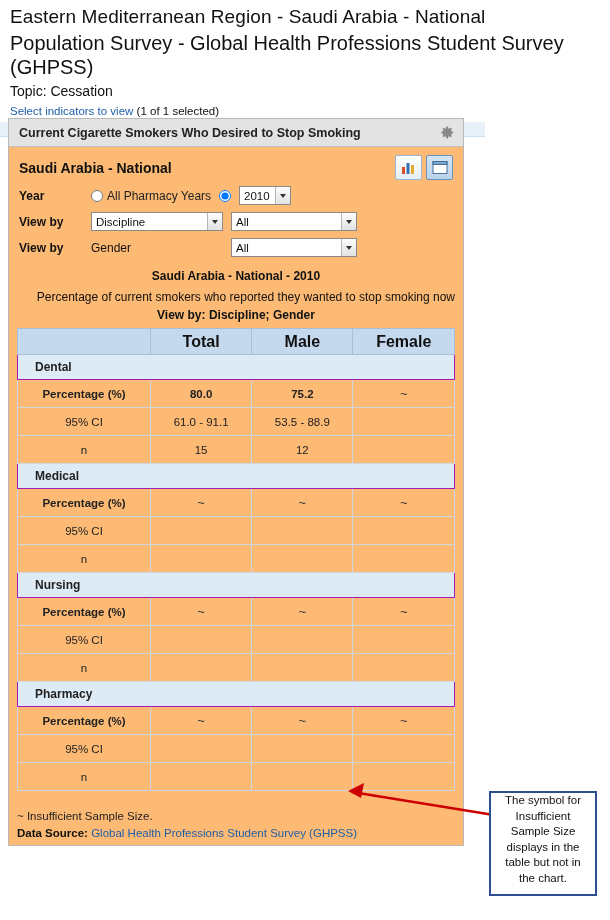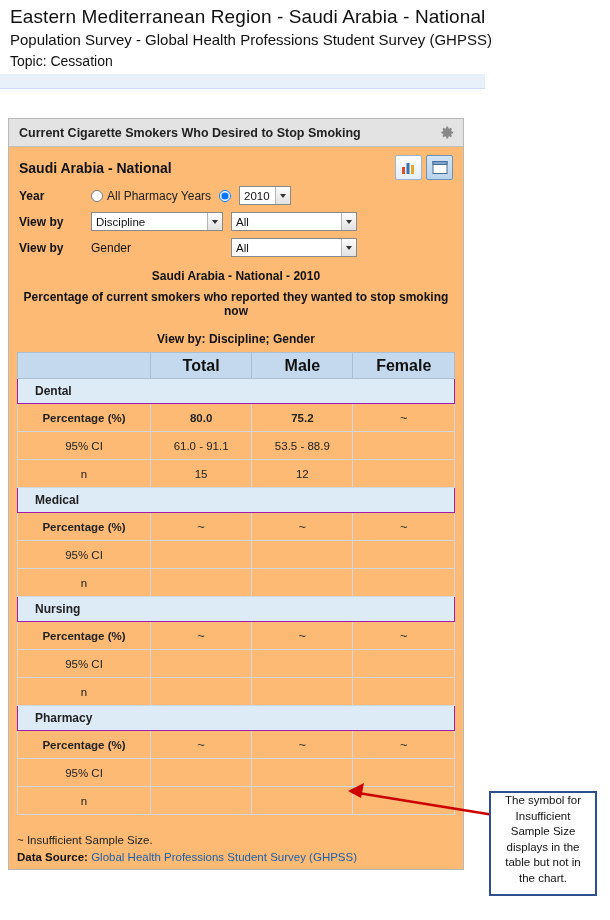--- a/index.html
+++ b/index.html
@@ -21,21 +21,21 @@
   .page-header {
     padding: 6px 8px 0 10px;
   }
   .title-main {
     font-size: 19px;
     color: #111111;
     letter-spacing: 0.1px;
     line-height: 1.15;
   }
   .title-sub {
-    font-size: 15px;
+    font-size: 20px;
     color: #111111;
     line-height: 1.2;
     margin-top: 3px;
   }
   .title-topic {
     font-size: 14px;
     color: #111111;
     margin-top: 4px;
   }
   .indicator-line {
@@ -198,23 +198,24 @@
     margin: 12px 0 2px 0;
   }
   .caption .c1 {
     font-size: 12px;
     font-weight: bold;
     color: #111111;
     margin-bottom: 7px;
   }
   .caption .c2 {
     font-size: 12px;
-    font-weight: bold;
-    color: #111111;
-    margin-bottom: 14px;
+    font-weight: normal;
+    color: #111111;
+    margin-bottom: 4px;
+    text-align: right;
   }
   .caption .c3 {
     font-size: 12px;
     font-weight: bold;
     color: #111111;
     margin-bottom: 6px;
   }
 
   
   table.data {
@@ -294,20 +295,24 @@
     pointer-events: none;
   }
 </style>
 </head>
 <body>
 
 <div class="page-header">
   <div class="title-main">Eastern Mediterranean Region - Saudi Arabia - National</div>
   <div class="title-sub">Population Survey - Global Health Professions Student Survey (GHPSS)</div>
   <div class="title-topic">Topic: Cessation</div>
+  <div class="indicator-line">
+    <span class="indicator-link">Select indicators to view</span>
+    <span>(1 of 1 selected)</span>
+  </div>
 </div>
 <div class="blue-band"></div>
 
 <div class="panel">
 
   <div class="panel-titlebar">
     <div class="ptitle">Current Cigarette Smokers Who Desired to Stop Smoking</div>
     <span>
       <svg class="gear" viewBox="0 0 16 16">
         <path fill="#888888" d="M8 5.2a2.8 2.8 0 100 5.6 2.8 2.8 0 000-5.6zm0 4.3a1.5 1.5 0 110-3 1.5 1.5 0 010 3z"></path>

